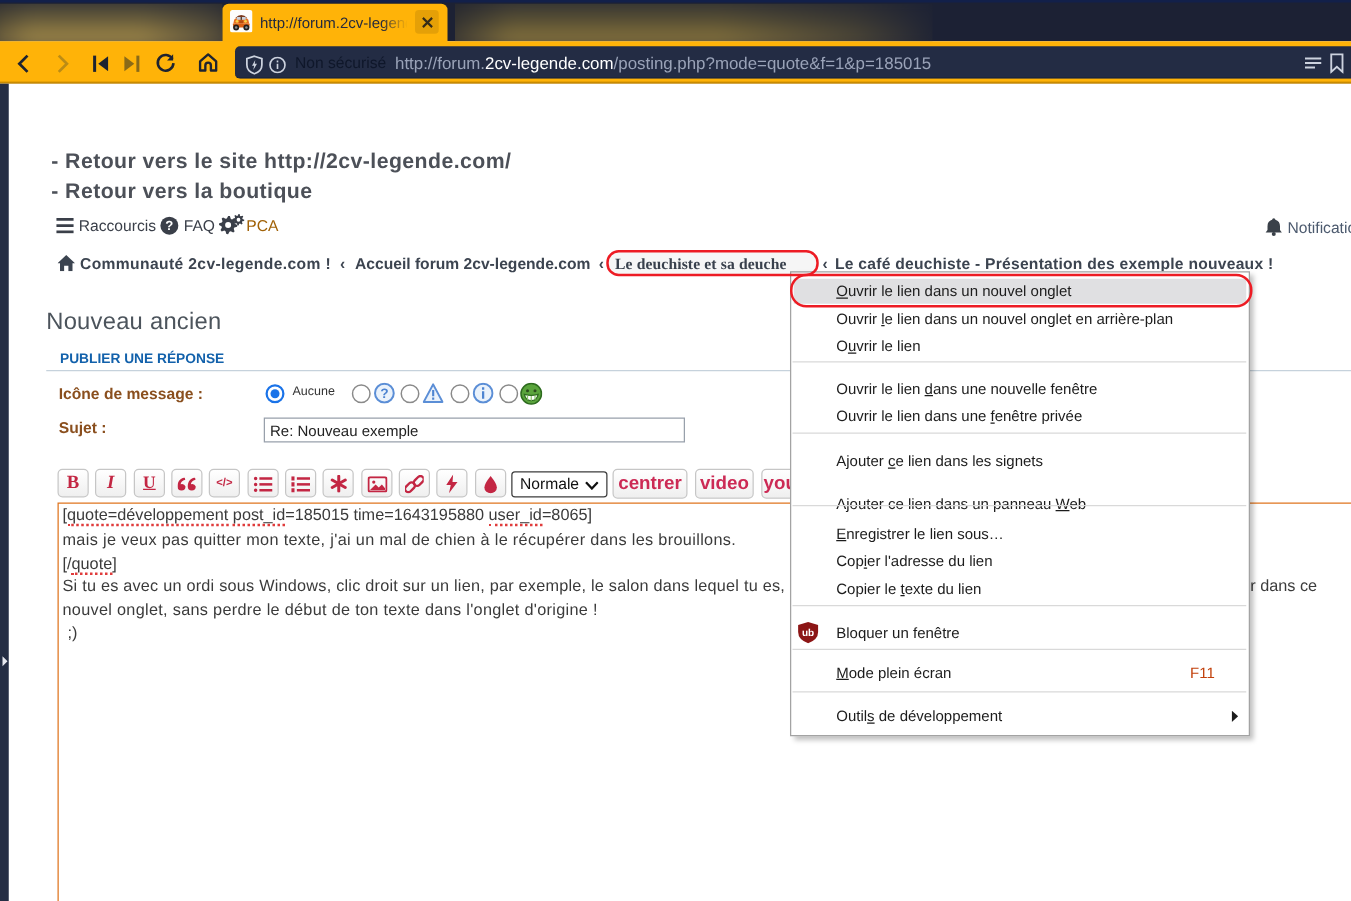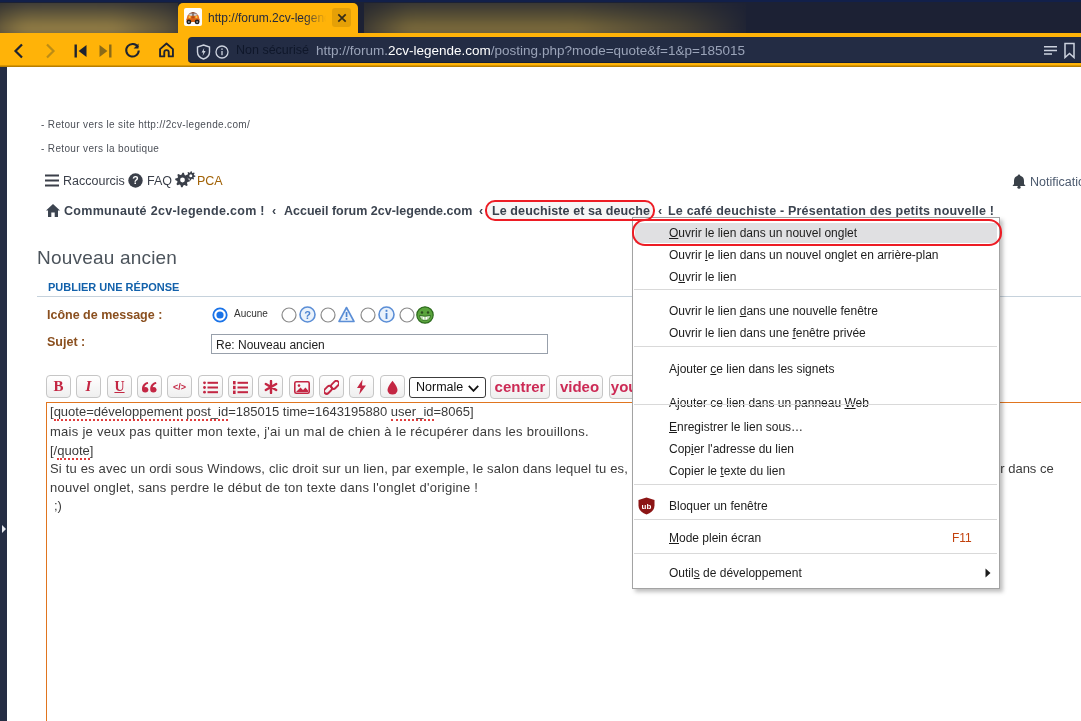--- a/index.html
+++ b/index.html
@@ -20,21 +20,21 @@
      mask-image:linear-gradient(90deg,#000 82%,transparent 100%); }
   #tabclose { left:332px; top:8px; width:19px; height:19px; border-radius:3px;
      background:rgba(0,0,0,0.10); color:#30261a; text-align:center; }
   #toolbar { left:0; top:33px; width:1081px; height:34px; background:#ffb308; }
   #urlbar { left:188px; top:37px; width:893px; height:26px; background:#232c44;
      border-radius:4px 0 0 4px; border-bottom:1px solid #15203a; }
   .urltxt { top:42.5px; font-size:13.5px; white-space:nowrap; }
   
   #page { left:0; top:67px; width:1081px; height:654px; background:#fff; }
   #splitter { left:0; top:67px; width:7px; height:654px; background:#252e44; }
-  .nav1 { font-size:10px; color:#4c5058; letter-spacing:0.35px; white-space:nowrap; }
+  .nav1 { font-size:17px; color:#4c5058; letter-spacing:0.35px; white-space:nowrap;font-weight:bold; }
   .crumb { font-size:12.5px; font-weight:bold; color:#3c4450; white-space:nowrap; }
   .blab { font-weight:bold; color:#8a4f1e; font-size:12.5px; }
   
   .bb { position:absolute; width:25px; height:23px; top:375px;
      border:1px solid #c6c6c6; border-radius:4px;
      background:linear-gradient(180deg,#ffffff,#efefef); color:#c32643;
      text-align:center; }
   .bigbb { position:absolute; top:375px; height:24px; border:1px solid #c6c6c6;
      border-radius:4px; background:linear-gradient(180deg,#ffffff,#efefef);
      color:#cc2a55; font-size:15px; font-weight:bold; text-align:center;
@@ -165,23 +165,23 @@
 <div class="abs" style="left:1030px;top:175px;font-size:12.5px;color:#4c5a6e;">Notifications</div>
 
 
 <svg class="abs" style="left:46px;top:204px" width="14" height="13" viewBox="0 0 14 13">
   <path d="M0 6.5 L7 0 L14 6.5 L12 6.5 L12 13 L8.7 13 L8.7 8.5 L5.3 8.5 L5.3 13 L2 13 L2 6.5 Z" fill="#3c4450"></path>
   </svg>
 <div class="abs crumb" style="left:64px;top:204px;letter-spacing:0.3px;">Communauté 2cv-legende.com !</div>
 <div class="abs crumb" style="left:272px;top:204px;">‹</div>
 <div class="abs crumb" style="left:284px;top:204px;">Accueil forum 2cv-legende.com</div>
 <div class="abs crumb" style="left:479px;top:204px;">‹</div>
-<div class="abs crumb" style="left:492px;top:204px;letter-spacing:0.1px;">Le deuchiste et sa deuche</div>
+<div class="abs crumb" style="left:492px;top:204px;letter-spacing:0.1px;font-family:Liberation Serif, serif;">Le deuchiste et sa deuche</div>
 <div class="abs crumb" style="left:658px;top:204px;">‹</div>
-<div class="abs crumb" style="left:668px;top:204px;letter-spacing:0.2px;">Le café deuchiste - Présentation des petits nouvelle !</div>
+<div class="abs crumb" style="left:668px;top:204px;letter-spacing:0.2px;">Le café deuchiste - Présentation des exemple nouveaux !</div>
 
 <div class="abs" style="left:37px;top:247px;font-size:19px;letter-spacing:0.2px;color:#4c545c;">Nouveau ancien</div>
 <div class="abs" style="left:48px;top:281px;font-size:11px;font-weight:bold;color:#1261ab;letter-spacing:0;">PUBLIER UNE RÉPONSE</div>
 <div class="abs" style="left:37px;top:296px;width:1044px;height:1px;background:#c6d2dc;"></div>
 
 <div class="abs blab" style="left:47px;top:308px;">Icône de message :</div>
 
 <svg class="abs" style="left:212px;top:307px" width="16" height="16" viewBox="0 0 16 16">
   <circle cx="8" cy="8" r="6.7" fill="#fff" stroke="#1a73e8" stroke-width="1.8"></circle>
   <circle cx="8" cy="8" r="3.6" fill="#1a73e8"></circle>
@@ -216,21 +216,21 @@
 <svg class="abs" style="left:416px;top:306px" width="18" height="18" viewBox="0 0 18 18">
   <circle cx="9" cy="9" r="8.2" fill="#5aa43c" stroke="#2d6b1e" stroke-width="1.2"></circle>
   <circle cx="6" cy="6.5" r="1.2" fill="#2a4d1c"></circle>
   <circle cx="12" cy="6.5" r="1.2" fill="#2a4d1c"></circle>
   <path d="M3.5 9.5 Q9 11 14.5 9.5 Q13.5 14.5 9 14.5 Q4.5 14.5 3.5 9.5 Z" fill="#fff" stroke="#2d6b1e" stroke-width="1"></path>
   <path d="M6 10.4 v3.4 M9 10.8 v3.7 M12 10.4 v3.4" stroke="#8bc76d" stroke-width="1"></path>
   </svg>
 
 <div class="abs blab" style="left:47px;top:335px;">Sujet :</div>
 <div class="abs" style="left:211px;top:334px;width:337px;height:20px;border:1px solid #98a0ab;background:#fff;"></div>
-<div class="abs" style="left:216px;top:338px;font-size:12px;color:#222;">Re: Nouveau ancien</div>
+<div class="abs" style="left:216px;top:338px;font-size:12px;color:#222;">Re: Nouveau exemple</div>
 
 
 <div class="bb" style="left:46px;"><span style="font-family:'Liberation Serif',serif;font-weight:bold;font-size:15px;line-height:21px;">B</span></div>
 <div class="bb" style="left:76px;"><span style="font-family:'Liberation Serif',serif;font-style:italic;font-weight:bold;font-size:15px;line-height:21px;">I</span></div>
 <div class="bb" style="left:107px;"><span style="font-family:'Liberation Serif',serif;font-weight:bold;font-size:14px;line-height:21px;text-decoration:underline;">U</span></div>
 <div class="bb" style="left:137px;"><svg width="15" height="11" viewBox="0 0 15 11" style="margin-top:6px">
   <g fill="#c32643">
   <path d="M6.4 7.2 a3.2 3.2 0 1 1 -6.4 0 c0 -4.2 2.4 -6.7 5.8 -7.2 l0.4 1.7 c-2.3 0.6 -3.5 1.9 -3.7 3.6 a3.2 3.2 0 0 1 3.9 1.9 z"></path>
   <path d="M14.6 7.2 a3.2 3.2 0 1 1 -6.4 0 c0 -4.2 2.4 -6.7 5.8 -7.2 l0.4 1.7 c-2.3 0.6 -3.5 1.9 -3.7 3.6 a3.2 3.2 0 0 1 3.9 1.9 z"></path>
       </g>

